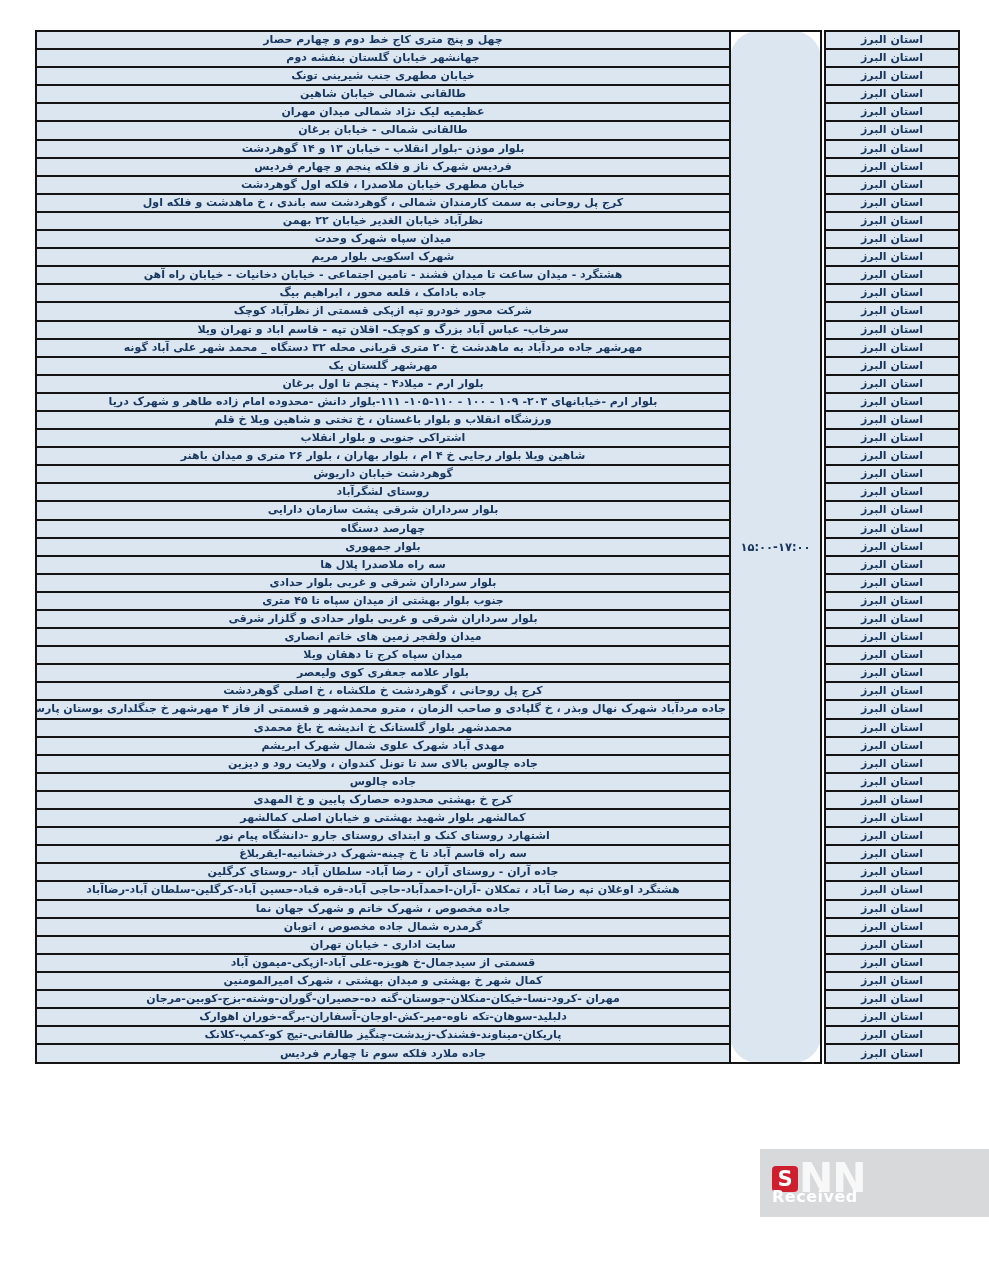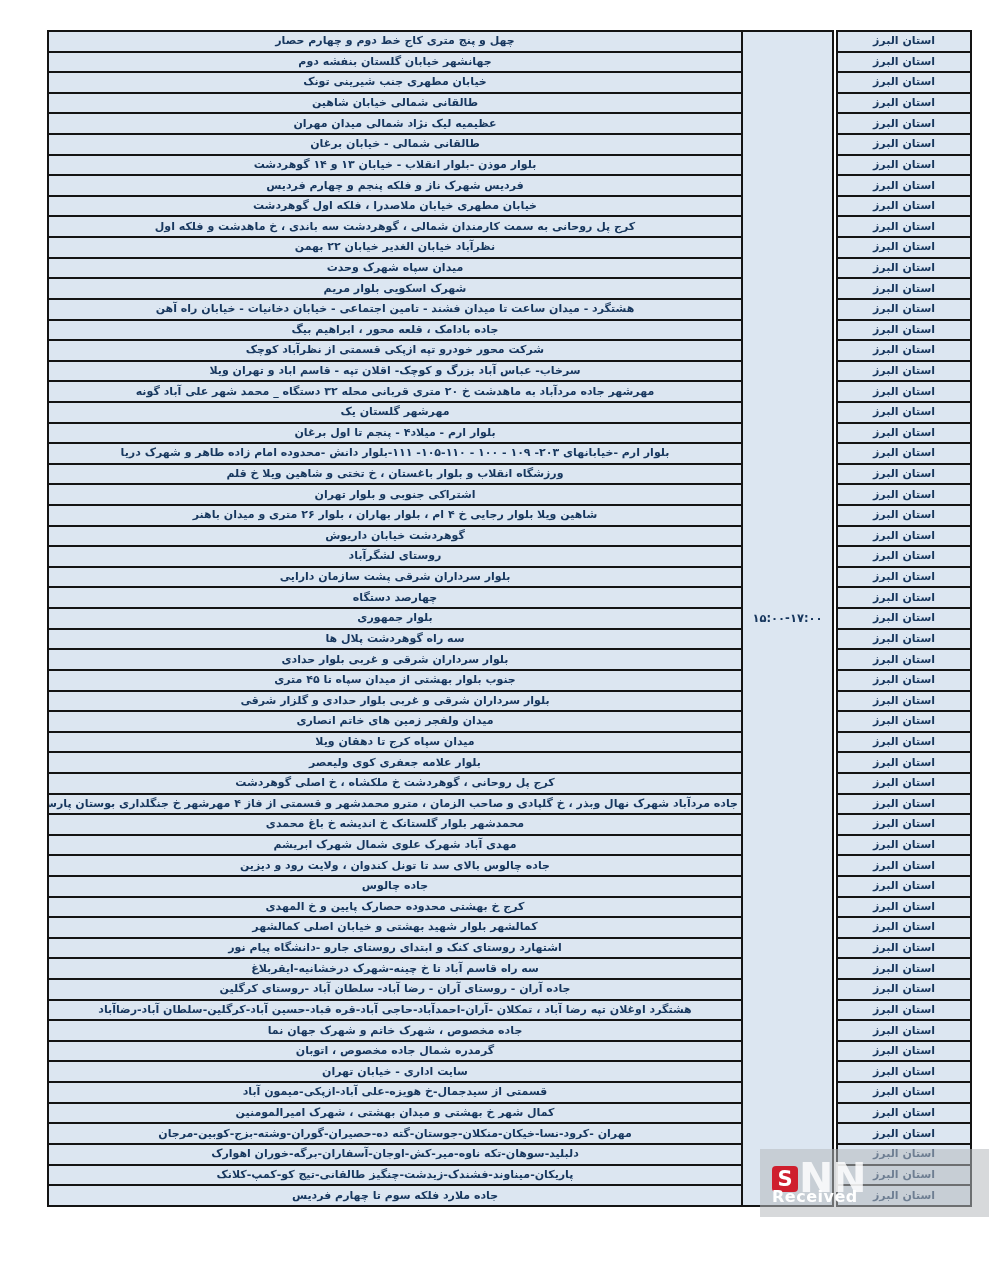--- a/index.html
+++ b/index.html
@@ -13,41 +13,41 @@
     height: 1280px;
     background: #ffffff;
     overflow: hidden;
     font-family: "DejaVu Sans", sans-serif;
   }
   table.outage {
     position: absolute;
     top: 30px;
     left: 35px;
     width: 923px;
-    height: 1177px;
+    height: 1034px;
     border-collapse: collapse;
     table-layout: fixed;
-    margin-left: 12px;
   }
   table.outage td {
     border: 2px solid #141414;
     background: #dce6f1;
     color: #17375e;
     font-weight: bold;
     font-size: 11px;
     line-height: 1.1;
     text-align: center;
     vertical-align: middle;
     padding: 0 3px;
     overflow: hidden;
     white-space: nowrap;
   }
   table.outage td.time {
     direction: ltr;
     font-size: 11.5px;
+    border-radius: 28px;
   }
   table.outage td.spacer {
     border: none;
     background: transparent;
     padding: 0;
   }
   
   .wm {
     position: absolute;
     left: 760px;
@@ -191,21 +191,21 @@
         </tr>
         <tr>
           <td dir="rtl" class="address">بلوار ارم -خیابانهای ۲۰۳- ۱۰۹ - ۱۰۰ - ۱۱۰-۱۰۵- ۱۱۱-بلوار دانش -محدوده امام زاده طاهر و شهرک دریا</td>
           <td dir="rtl" class="province">استان البرز</td>
         </tr>
         <tr>
           <td dir="rtl" class="address">ورزشگاه انقلاب و بلوار باغستان  ، خ تختی و شاهین ویلا خ قلم</td>
           <td dir="rtl" class="province">استان البرز</td>
         </tr>
         <tr>
-          <td dir="rtl" class="address">اشتراکی جنوبی  و بلوار تهران</td>
+          <td dir="rtl" class="address">اشتراکی جنوبی  و بلوار انقلاب</td>
           <td dir="rtl" class="province">استان البرز</td>
         </tr>
         <tr>
           <td dir="rtl" class="address">شاهین ویلا بلوار رجایی خ ۴ ام ، بلوار بهاران ،  بلوار ۲۶ متری و میدان باهنر</td>
           <td dir="rtl" class="province">استان البرز</td>
         </tr>
         <tr>
           <td dir="rtl" class="address">گوهردشت خیابان داریوش</td>
           <td dir="rtl" class="province">استان البرز</td>
         </tr>
@@ -219,21 +219,21 @@
         </tr>
         <tr>
           <td dir="rtl" class="address">چهارصد دستگاه</td>
           <td dir="rtl" class="province">استان البرز</td>
         </tr>
         <tr>
           <td dir="rtl" class="address">بلوار جمهوری</td>
           <td dir="rtl" class="province">استان البرز</td>
         </tr>
         <tr>
-          <td dir="rtl" class="address">سه راه گوهردشت پلال ها</td>
+          <td dir="rtl" class="address">سه راه ملاصدرا پلال ها</td>
           <td dir="rtl" class="province">استان البرز</td>
         </tr>
         <tr>
           <td dir="rtl" class="address">بلوار سرداران شرقی و غربی بلوار حدادی</td>
           <td dir="rtl" class="province">استان البرز</td>
         </tr>
         <tr>
           <td dir="rtl" class="address">جنوب بلوار بهشتی از میدان سپاه تا ۴۵ متری</td>
           <td dir="rtl" class="province">استان البرز</td>
         </tr>

